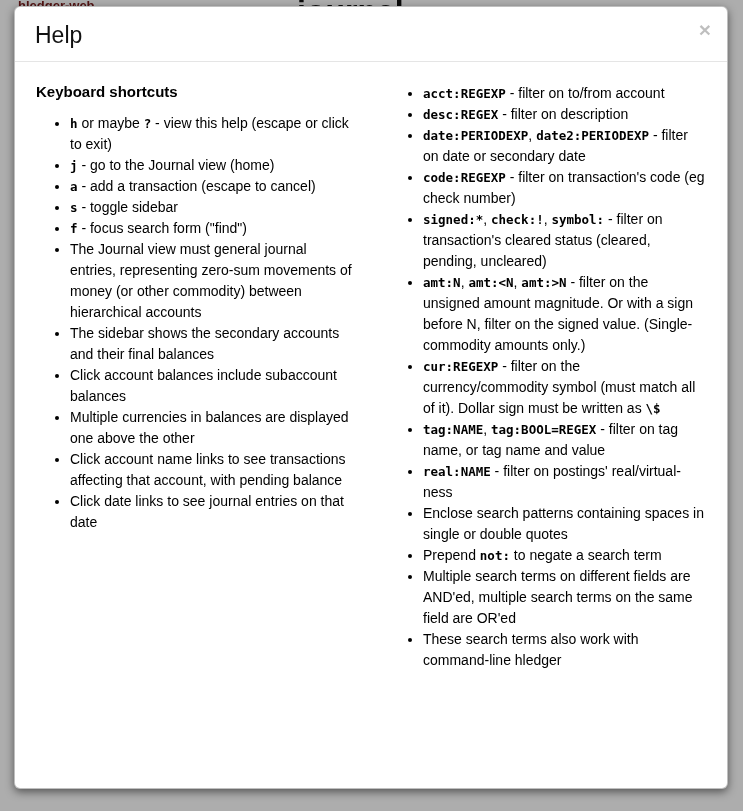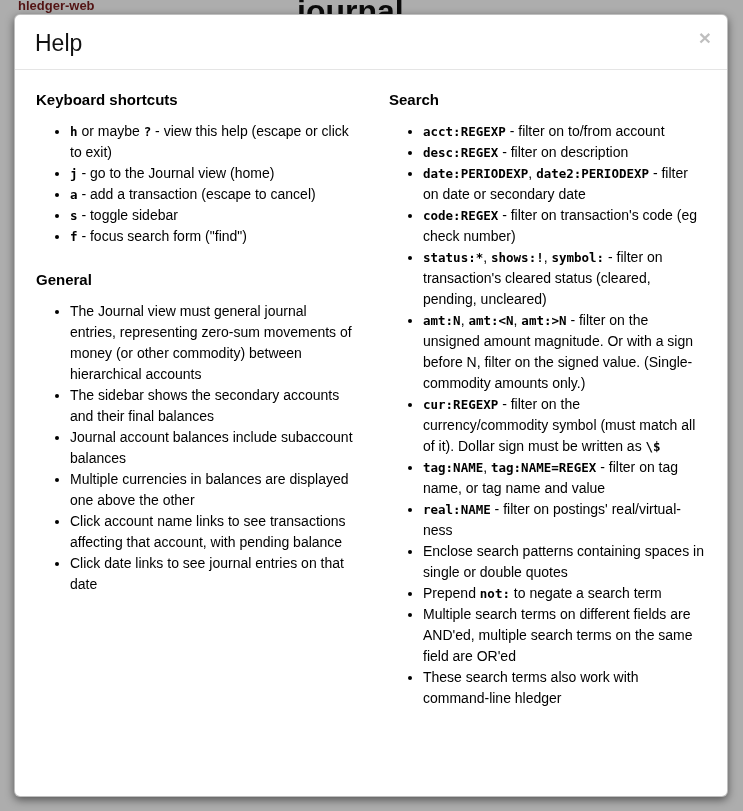--- a/index.html
+++ b/index.html
@@ -15,21 +15,21 @@
     font-size:13px;font-weight:bold;color:#7b1d1d;text-decoration:none;cursor:pointer;
   }
   .page-heading{
     position:absolute;left:297px;top:-7px;
     font-size:32px;font-weight:bold;color:#111;white-space:nowrap;
   }
   
   .backdrop{position:absolute;inset:0;background:rgba(0,0,0,0.32);}
   
   .modal{
-    position:absolute;left:14px;top:14px;width:714px;height:783px;
+    position:absolute;left:14px;top:6px;width:714px;height:783px;
     box-sizing:border-box;background:#fff;
     border:1px solid rgba(0,0,0,0.25);border-radius:6px;
     box-shadow:0 3px 9px rgba(0,0,0,0.5);
     overflow:hidden;
   }
   .modal-header{
     position:relative;padding:14px 15px 12px 20px;
     border-bottom:1px solid #e5e5e5;
   }
   .modal-title{margin:0;font-size:23px;font-weight:500;color:#111;line-height:28px;}
@@ -81,44 +81,42 @@
         <h4 class="section-title">Keyboard shortcuts</h4>
         <ul class="help-list">
             <li><code>h</code> or maybe <code>?</code> - view this help (escape or click to exit)</li>
             <li><code>j</code> - go to the Journal view (home)</li>
             <li><code>a</code> - add a transaction (escape to cancel)</li>
             <li><code>s</code> - toggle sidebar</li>
             <li><code>f</code> - focus search form ("find")</li>
           </ul>
       </section>
       <section>
-        <h4 class="section-title">General</h4>
         <ul class="help-list">
             <li>The Journal view must general journal entries, representing zero-sum movements of money (or other commodity) between hierarchical accounts</li>
             <li>The sidebar shows the secondary accounts and their final balances</li>
-            <li>Journal account balances include subaccount balances</li>
+            <li>Click account balances include subaccount balances</li>
             <li>Multiple currencies in balances are displayed one above the other</li>
             <li>Click account name links to see transactions affecting that account, with pending balance</li>
             <li>Click date links to see journal entries on that date</li>
           </ul>
       </section>
     </div>
 
     <div class="col">
       <section>
-        <h4 class="section-title">Search</h4>
         <ul class="help-list">
             <li><code>acct:REGEXP</code> - filter on to/from account</li>
             <li><code>desc:REGEX</code> - filter on description</li>
             <li><code>date:PERIODEXP</code>, <code>date2:PERIODEXP</code> - filter on date or secondary date</li>
-            <li><code>code:REGEX</code> - filter on transaction's code (eg check number)</li>
-            <li><code>status:*</code>, <code>shows:!</code>, <code>symbol:</code> - filter on transaction's cleared status (cleared, pending, uncleared)</li>
+            <li><code>code:REGEXP</code> - filter on transaction's code (eg check number)</li>
+            <li><code>signed:*</code>, <code>check:!</code>, <code>symbol:</code> - filter on transaction's cleared status (cleared, pending, uncleared)</li>
             <li><code>amt:N</code>, <code>amt:&lt;N</code>, <code>amt:&gt;N</code> - filter on the unsigned amount magnitude. Or with a sign before N, filter on the signed value. (Single-commodity amounts only.)</li>
             <li><code>cur:REGEXP</code> - filter on the currency/commodity symbol (must match all of it). Dollar sign must be written as <code>\$</code></li>
-            <li><code>tag:NAME</code>, <code>tag:NAME=REGEX</code> - filter on tag name, or tag name and value</li>
+            <li><code>tag:NAME</code>, <code>tag:BOOL=REGEX</code> - filter on tag name, or tag name and value</li>
             <li><code>real:NAME</code> - filter on postings' real/virtual-ness</li>
             <li>Enclose search patterns containing spaces in single or double quotes</li>
             <li>Prepend <code>not:</code> to negate a search term</li>
             <li>Multiple search terms on different fields are AND'ed, multiple search terms on the same field are OR'ed</li>
             <li>These search terms also work with command-line hledger</li>
           </ul>
       </section>
     </div>
 
   </div>

